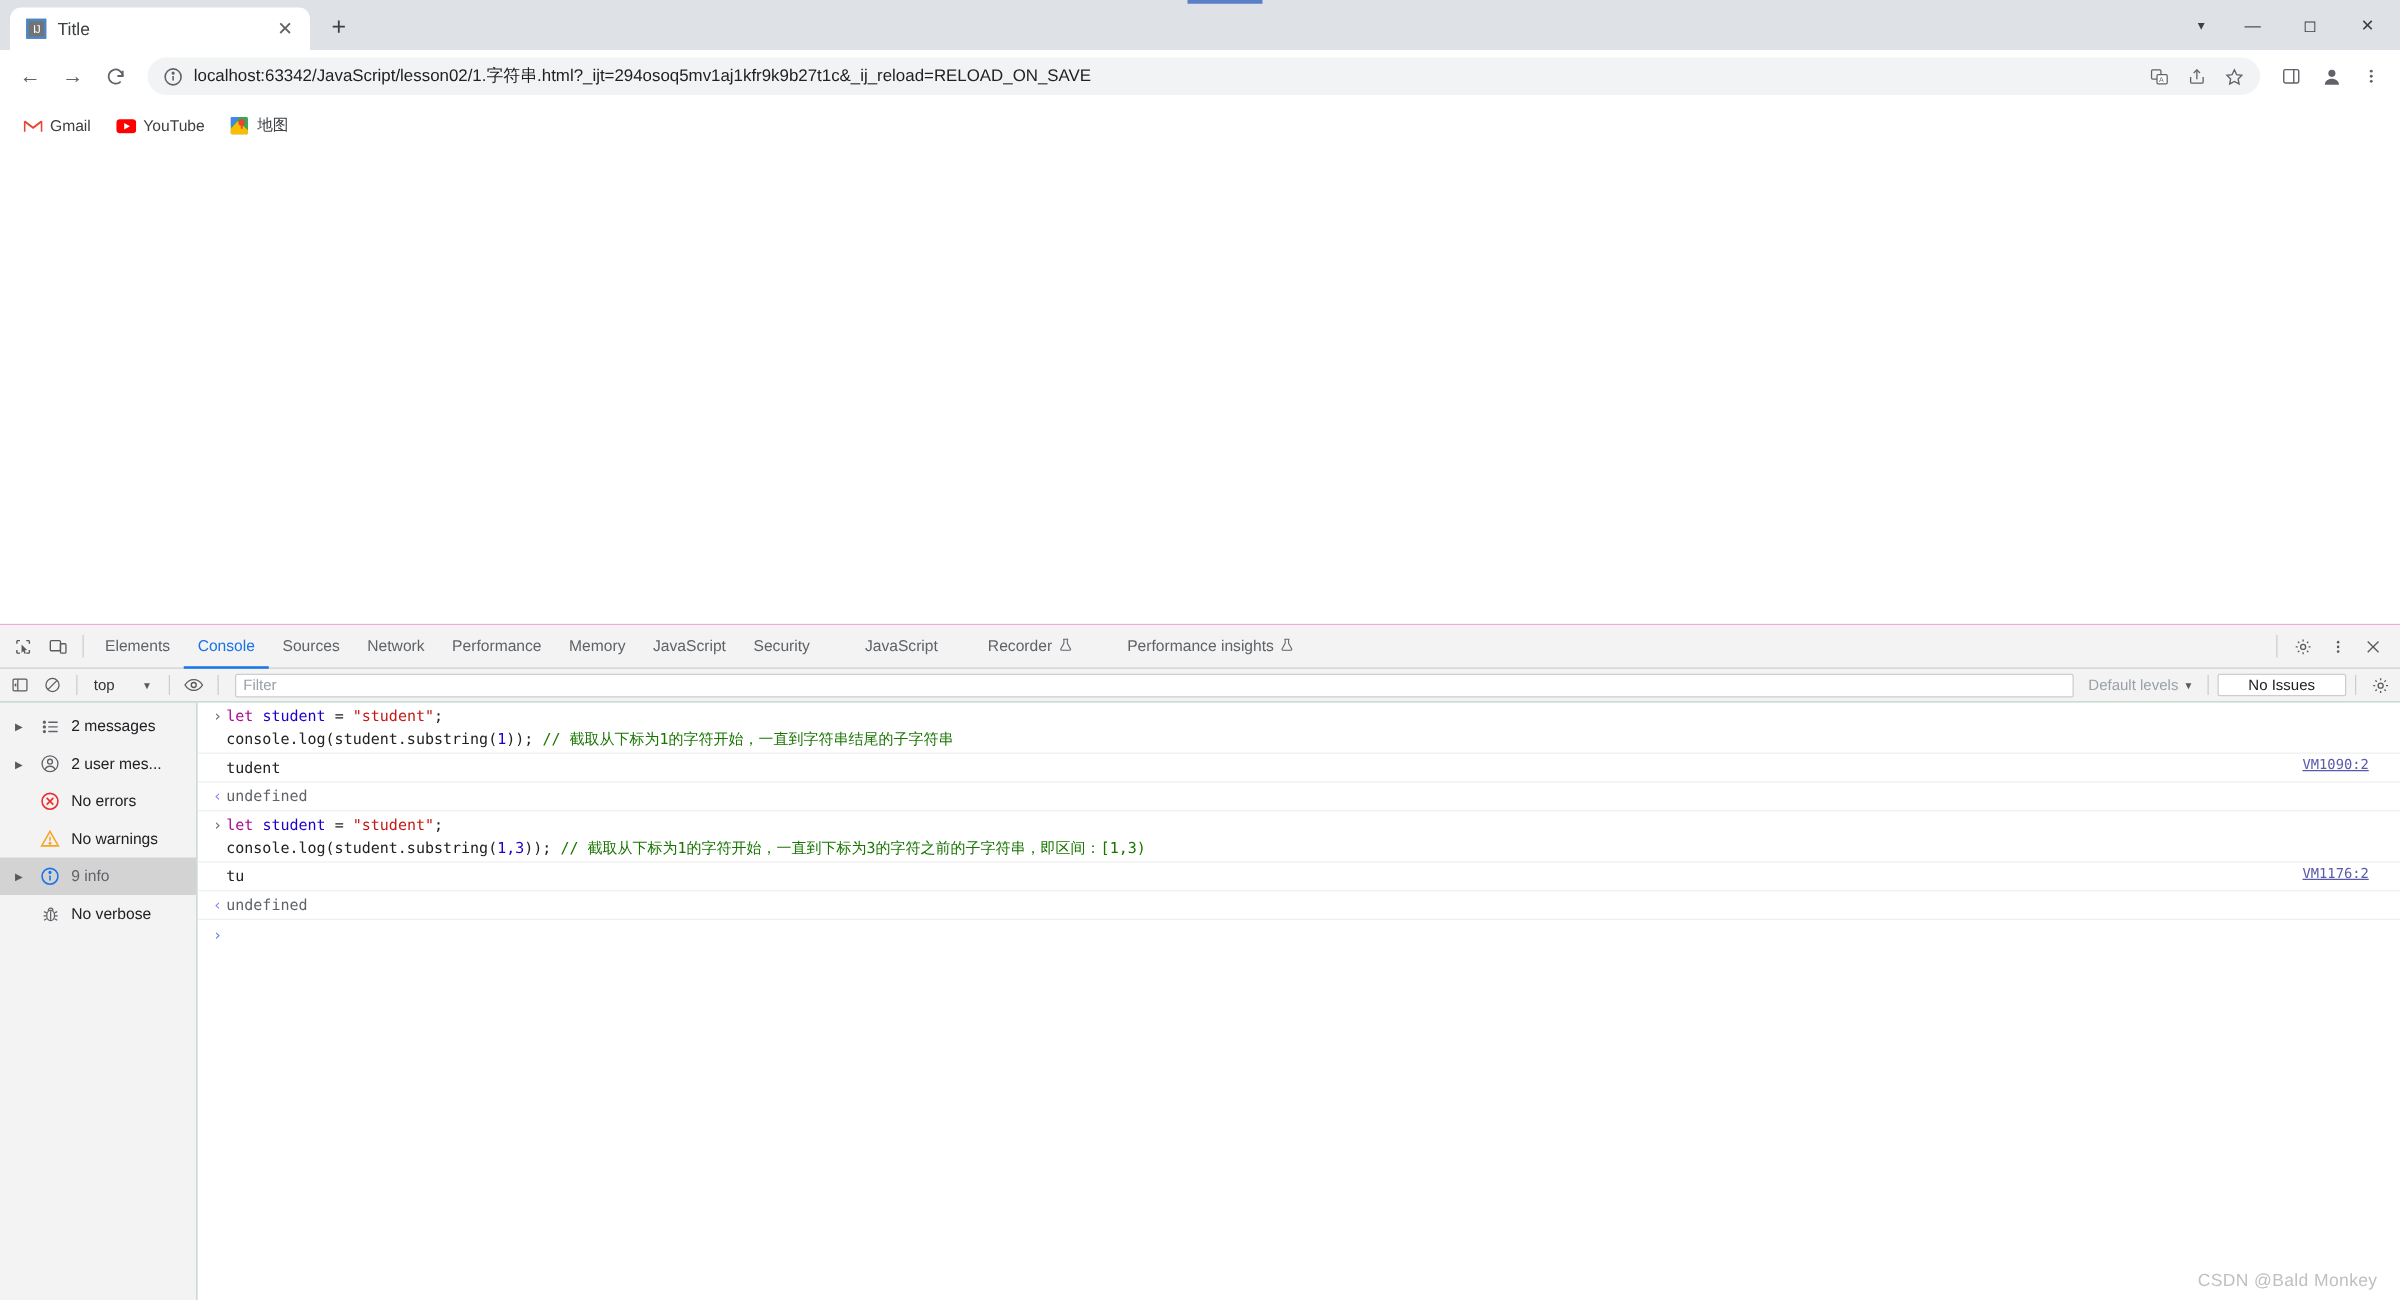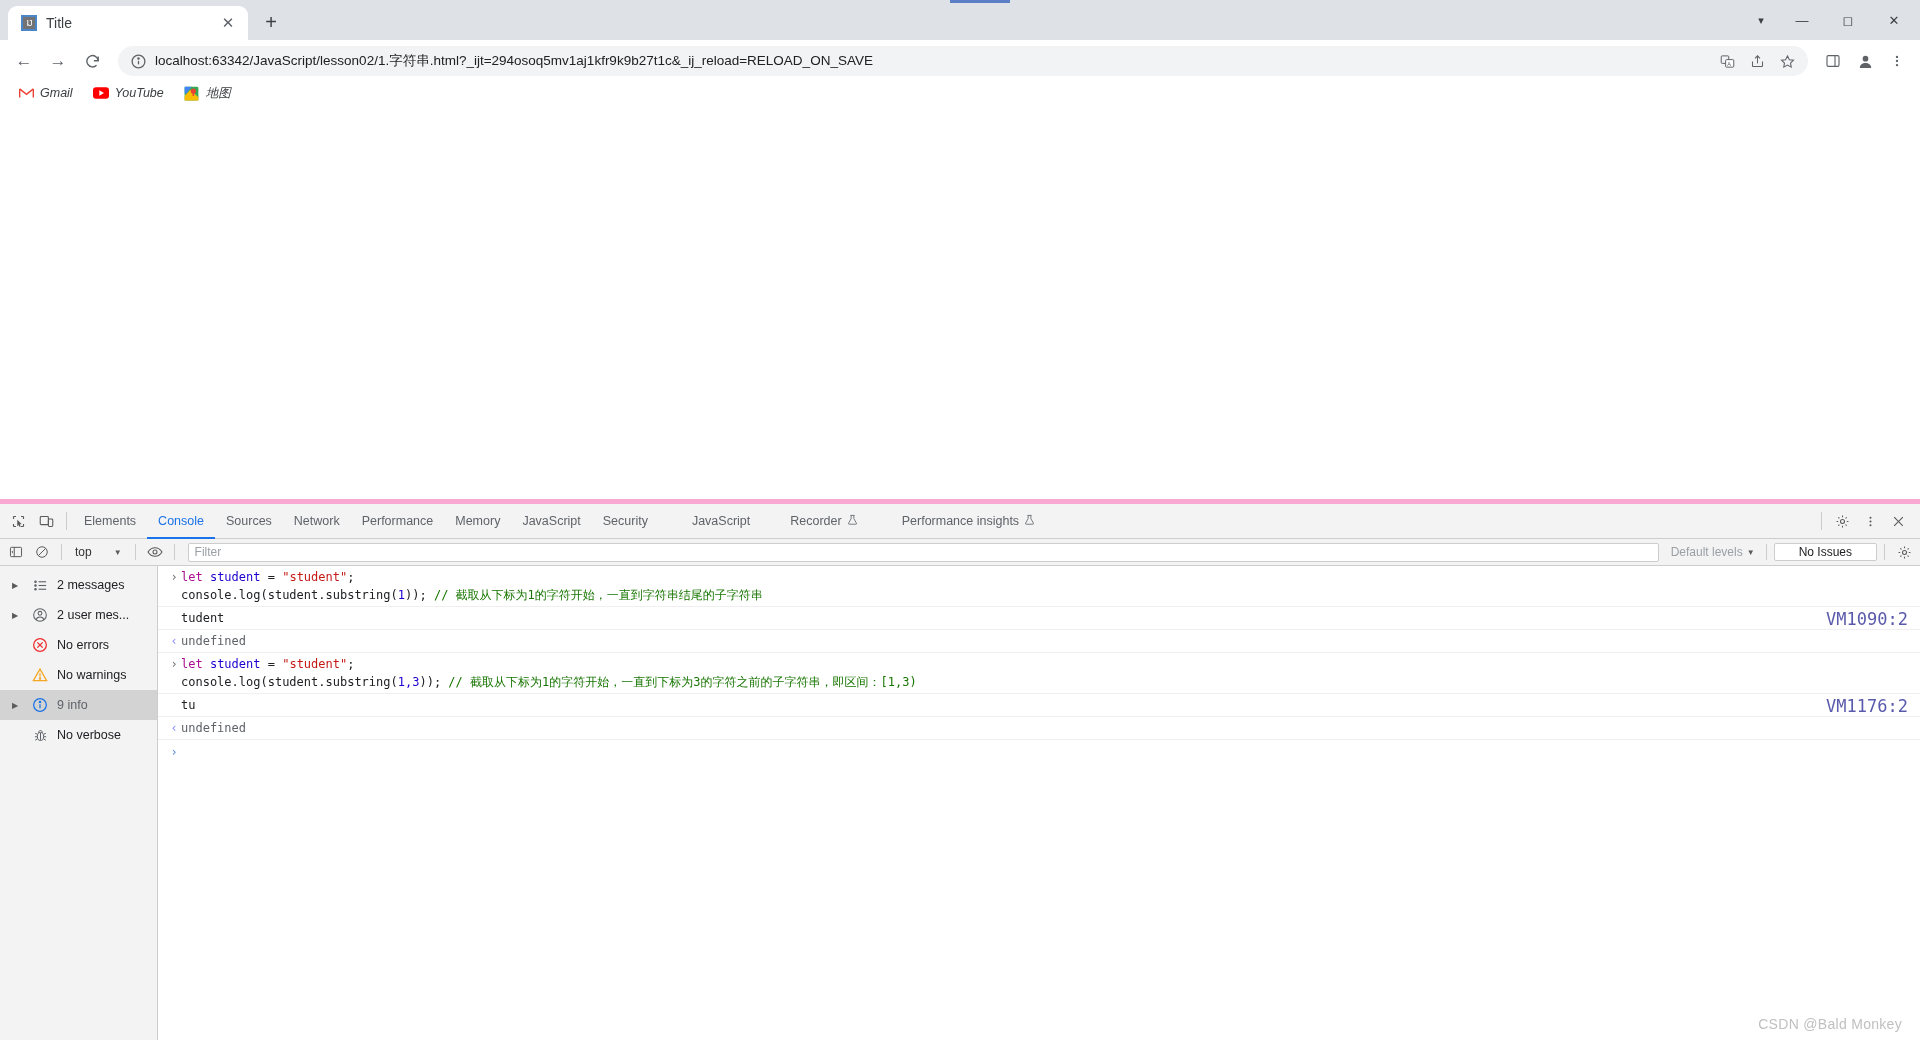--- a/index.html
+++ b/index.html
@@ -64,36 +64,36 @@
   .omnibox-icon { width: 17px; height: 17px; flex: 0 0 17px; color: #5f6368; }
   .omnibox-url { font-size: 13.5px; color: #202124; white-space: nowrap; overflow: hidden;
     font-family: "Liberation Sans", sans-serif; }
   .omnibox-right { margin-left: auto; display: flex; align-items: center; gap: 4px; padding-right: 2px; }
   .ob-icon { width: 26px; height: 26px; display: flex; align-items: center; justify-content: center;
     color: #5f6368; font-size: 14px; }
   .tb-icon { width: 30px; height: 30px; display: flex; align-items: center; justify-content: center;
     color: #5f6368; font-size: 15px; }
 
   .bookmarks {
-    height: 30px; background: #fff; display: flex; align-items: flex-start;
-    padding: 0 10px; gap: 4px; font-style: italic;
+    height: 30px; background: #fff; display: flex; align-items: flex-end;
+    padding: 0 10px; gap: 4px;
   }
   .bm {
     display: flex; align-items: center; gap: 6px; padding: 3px 8px;
     border-radius: 4px; font-size: 12.5px; color: #3c4043; white-space: nowrap;
   }
   .bm-ico { width: 16px; height: 16px; display: flex; align-items: center; justify-content: center;
     font-size: 12px; }
 
   
   .page-area { height: 387px; background: #fff; position: relative; }
 
   
   .devtools { flex: 1; display: flex; flex-direction: column; background: #22c55e;
-    border-top: 5px solid #f9a8d4; }
+    border-top: 1px solid #f9a8d4; }
 
   .dt-tabbar {
     height: 35px; background: #f3f3f3; border-bottom: 1px solid #cdcdcd;
     display: flex; align-items: center; padding: 0 4px; gap: 0;
   }
   .dt-iconbtn { width: 28px; height: 28px; display: flex; align-items: center; justify-content: center;
     color: #5a5a5a; }
   .dt-sep { width: 1px; height: 18px; background: #cdcdcd; margin: 0 6px; }
   .dt-tab {
     height: 35px; padding: 0 11px; display: flex; align-items: center; gap: 5px;
@@ -149,22 +149,22 @@
   }
 
   .msg { position: relative; padding: 2px 0 2px 0; border-bottom: 1px solid #f0f0f0; }
   .msg-row { display: flex; align-items: flex-start; padding-left: 9px; }
   .msg-gutter { width: 14px; flex: 0 0 14px; font-size: 12px; line-height: 18px; text-align: center; }
   .msg-gutter.input { color: #6e6e6e; }
   .msg-gutter.output { color: #8a8aff; }
   .msg-text { font-size: 12px; line-height: 18px; color: #202124; white-space: pre-wrap;
     font-family: "DejaVu Sans Mono", monospace; }
   .msg-link {
-    position: absolute; right: 12px; top: 2px;
-    font-size: 17px; color: #5a5aad; 
+    position: absolute; right: 25px; top: 2px;
+    font-size: 11px; color: #5a5aad; text-decoration: underline;
     font-family: "DejaVu Sans Mono", monospace;
   }
   .kw { color: #1c00cf; }
   .kw2 { color: #aa0d91; }
   .str { color: #c41a16; }
   .num { color: #1c00cf; }
   .cmt { color: #177500; }
   .plain { color: #202124; }
   .op { color: #202124; }
   .undef { color: #5f6368; }

